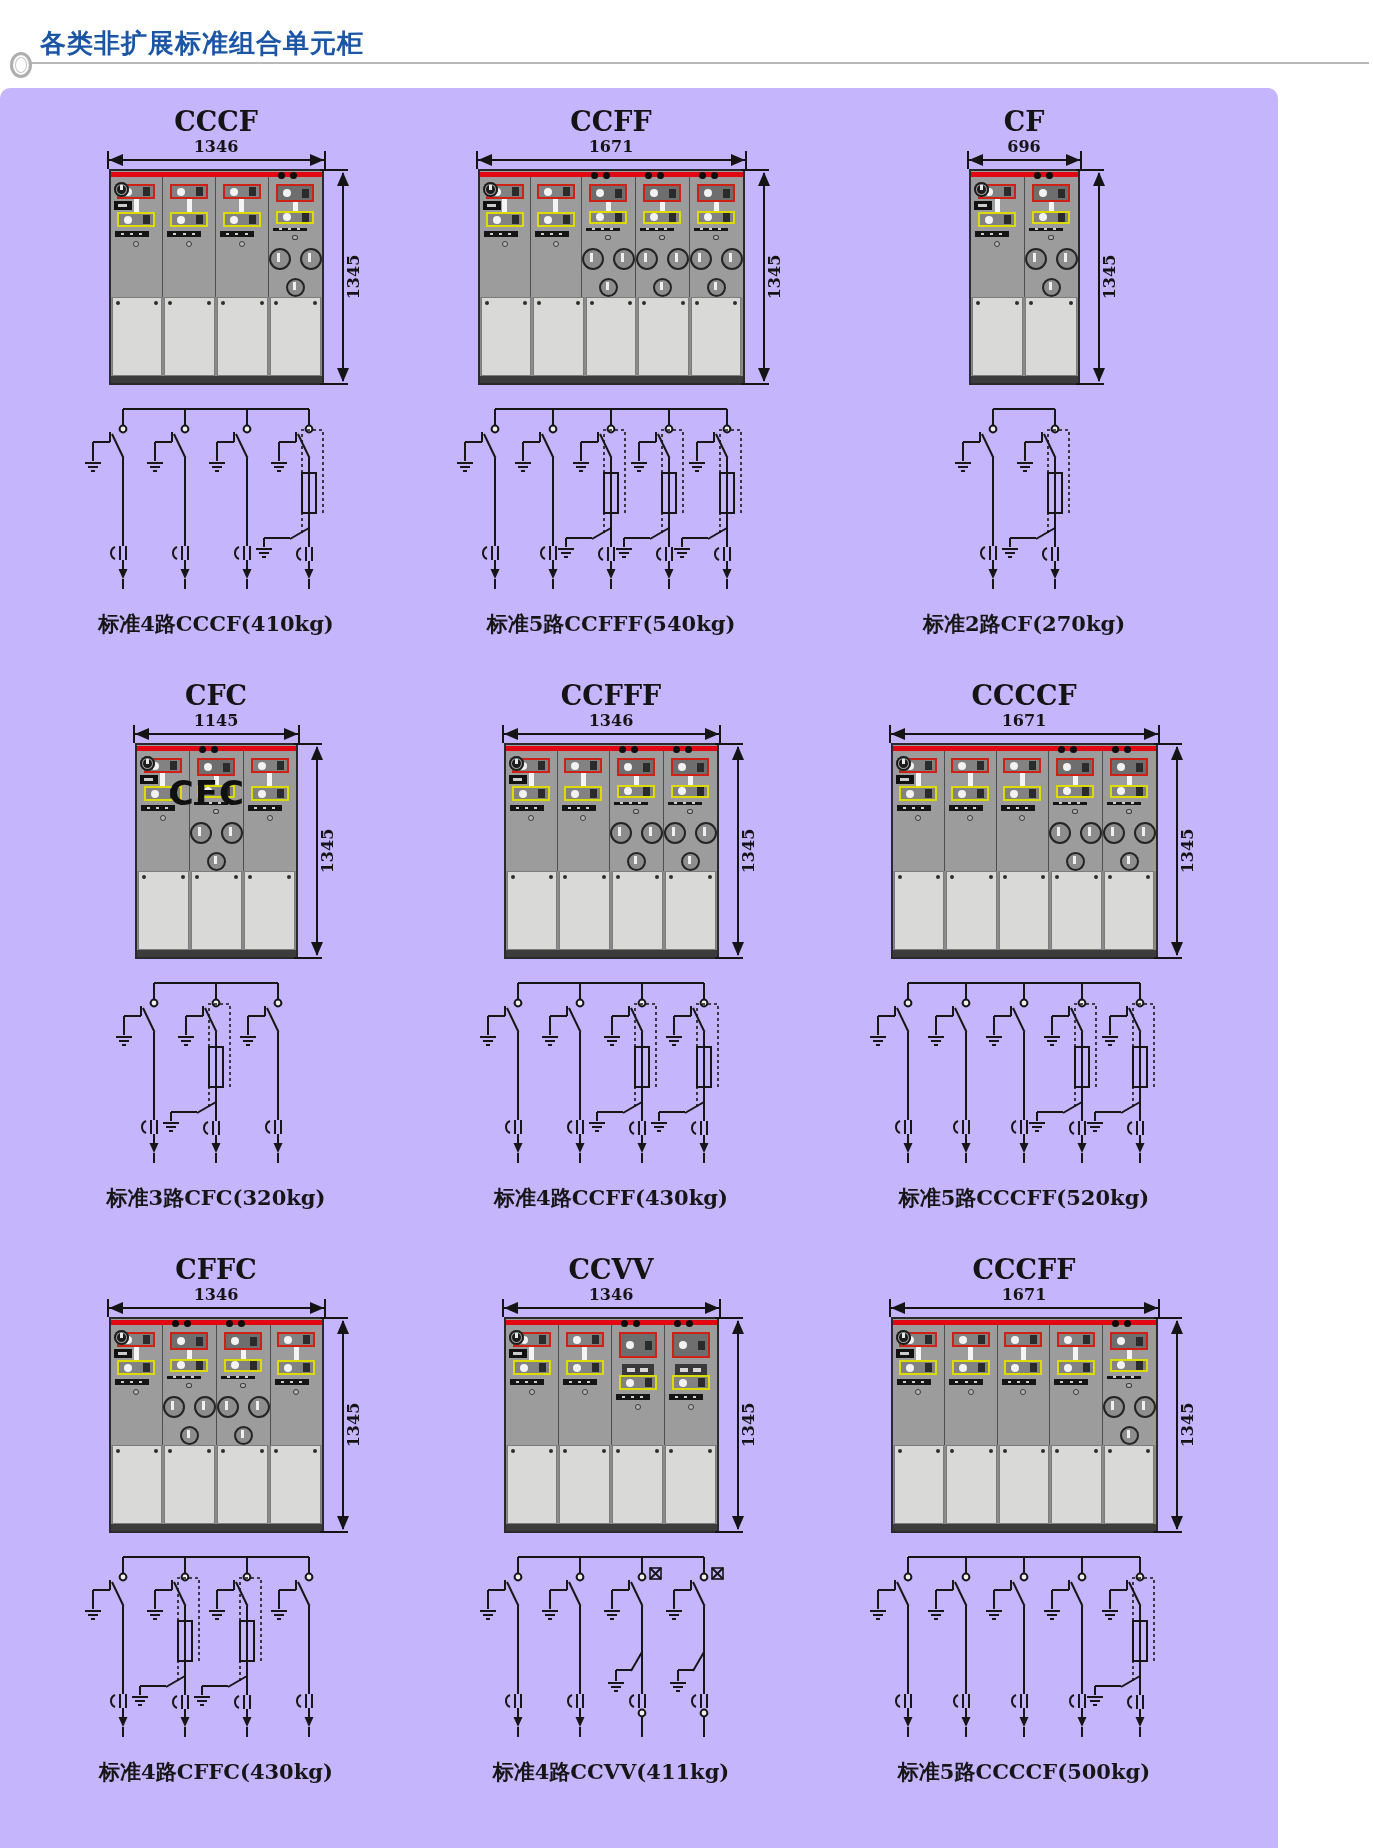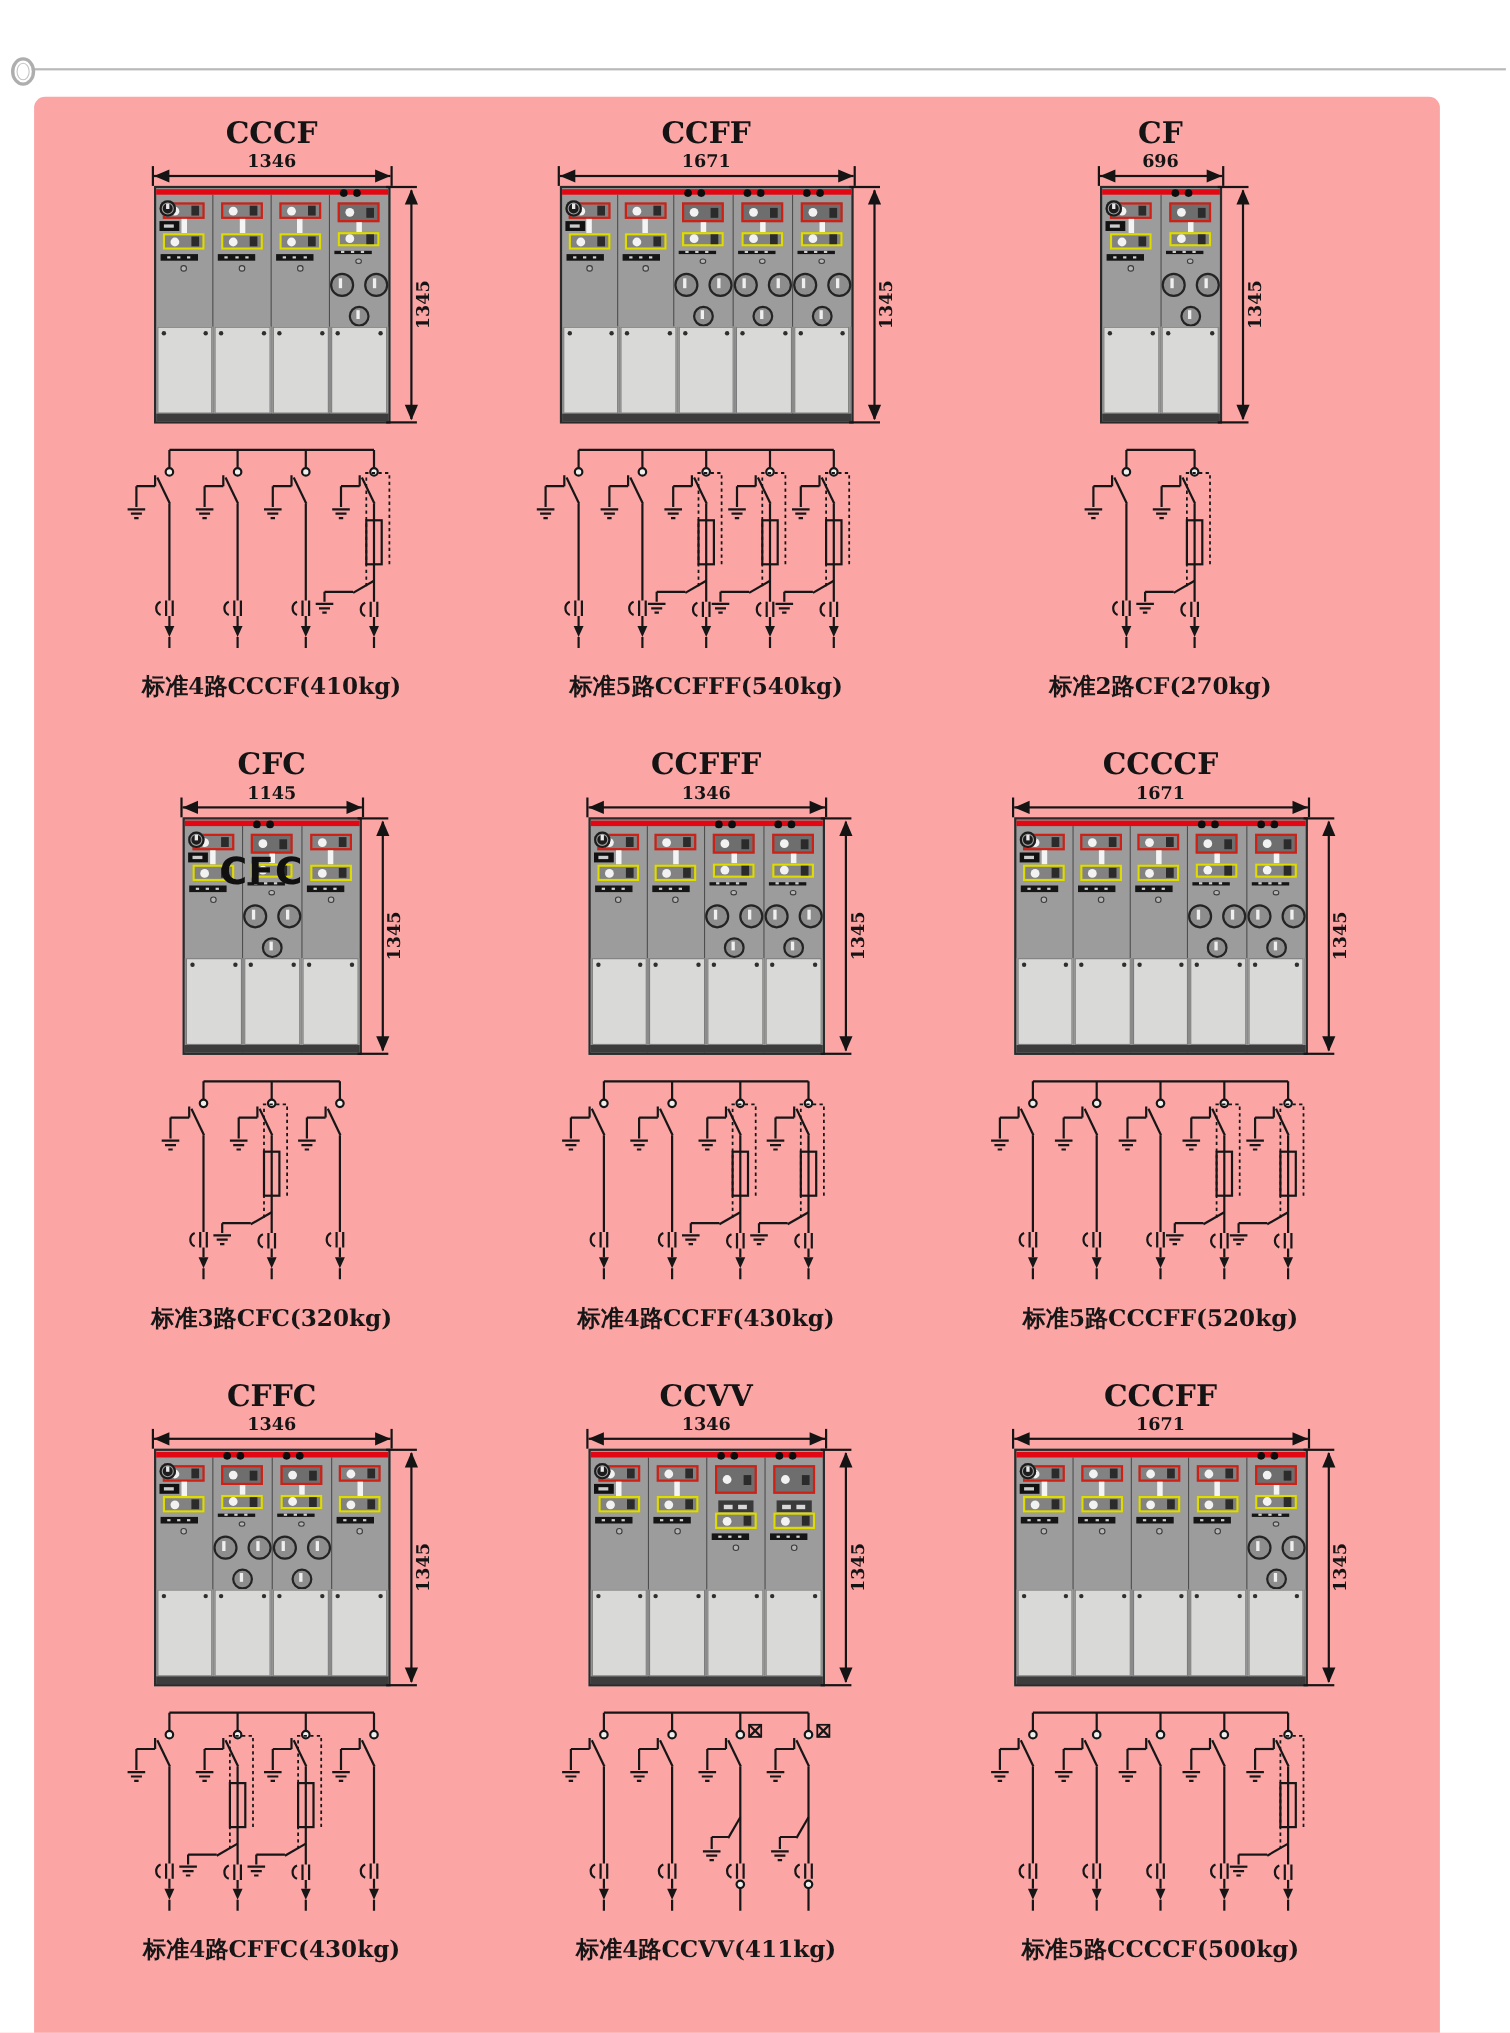--- a/index.html
+++ b/index.html
@@ -20,22 +20,22 @@
   .header-rule{
     position:absolute;left:28px;right:4px;top:62px;height:2px;background:#b9b9b9;
   }
   .header-ring{
     position:absolute;left:10px;top:52px;width:16px;height:20px;
     border:3px solid #aeaeae;border-radius:50%;background:#fff;
     box-shadow:inset 0 0 0 2px #fff, inset 0 0 0 3px #c4c4c4;
   }
   
   .content-box{
-    position:absolute;left:31px;top:88px;width:1278px;height:1760px;
-    background:#fca5a5;border-radius:10px 10px 0 0;
+    position:absolute;left:0;top:88px;width:1278px;height:1760px;
+    background:#c4b5fd;border-radius:10px 10px 0 0;
   }
   .panels-grid{
     display:grid;
     grid-template-columns:392px 398px 428px;
     padding:10px 0 0 20px;
     row-gap:34px;
     justify-items:center;
   }
   .panel{display:flex;flex-direction:column;align-items:center;}
   .p-title{
@@ -122,20 +122,21 @@
   .p-caption{
     margin-top:13px;
     font-family:"DejaVu Serif","Liberation Serif",serif;
     font-size:21px;font-weight:bold;color:#161616;
   }
 </style>
 </head>
 <body>
 
 <div class="page-header">
+  <div class="page-title">各类非扩展标准组合单元柜</div>
   <div class="header-rule"></div>
   <div class="header-ring"></div>
 </div>
 
 <div class="content-box">
   <div class="panels-grid">
       <div class="panel">
         <div class="p-title">CCCF</div>
         <div class="dimw" style="width:219px">
           <div class="num">1346</div>

